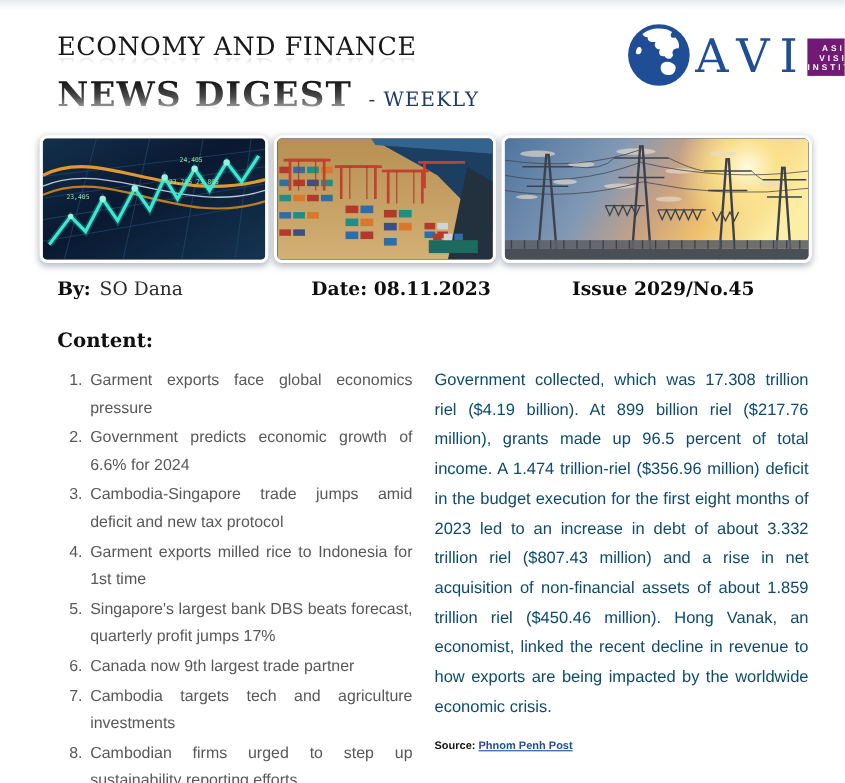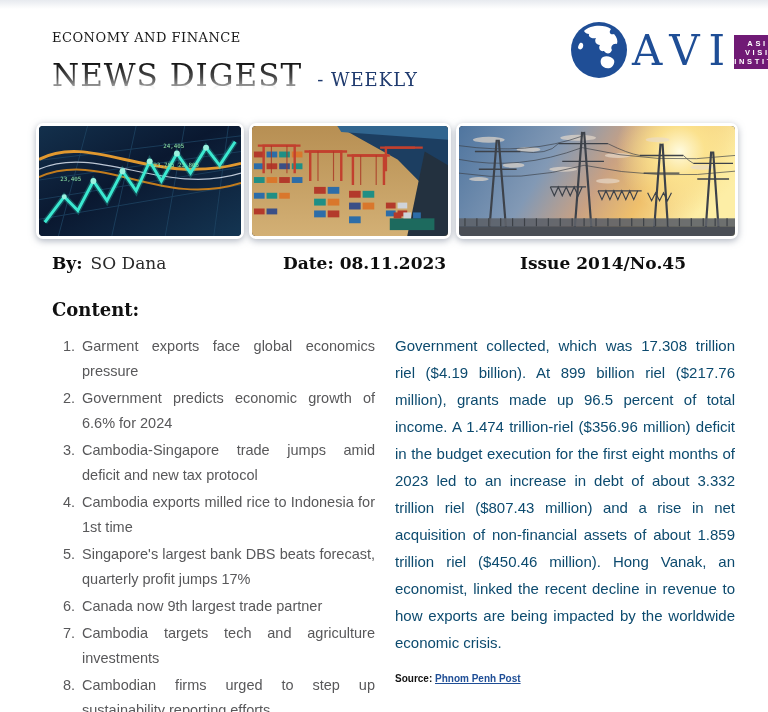--- a/index.html
+++ b/index.html
@@ -8,27 +8,27 @@
     position:relative; width:768px; height:712px; background:#ffffff;
     font-family:"Liberation Sans", sans-serif; overflow:hidden;
   }
   .top-strip { height:9px; background:linear-gradient(#e7eaef,#ffffff); }
 
   
   .header { display:flex; justify-content:space-between; align-items:flex-start;
             padding:12px 40px 0 52px; height:108px; }
   .masthead { padding-top:10px; }
   .kicker {
-    font-family:"DejaVu Serif", serif; font-size:13px; color:#181818;
+    font-family:"DejaVu Serif", serif; font-size:23px; color:#181818;
     letter-spacing:.5px; line-height:1.1;
     -webkit-box-reflect: below -9px linear-gradient(transparent 55%, rgba(0,0,0,.28));
   }
   .title-row { display:flex; align-items:baseline; gap:15px; margin-top:14px; }
   .news-title {
-    font-family:"DejaVu Serif", serif; font-size:31px; font-weight:normal;
+    font-family:"DejaVu Serif", serif; font-size:31px; font-weight:bold;
     letter-spacing:1px; color:#2d2d2d; line-height:1.05;
     -webkit-box-reflect: below -14px linear-gradient(transparent 62%, rgba(0,0,0,.25));
   }
   @supports (-webkit-background-clip: text) {
     .news-title {
       background:linear-gradient(180deg,#0b0b0b 5%,#4a4a4a 55%,#c9c9c9 100%);
       -webkit-background-clip:text; background-clip:text; -webkit-text-fill-color:transparent;
     }
   }
   .weekly { font-family:"DejaVu Serif", serif; font-size:18px; color:#1f3a6e;
@@ -292,33 +292,33 @@
   </div>
 
   <div class="byline">
     <div class="by-block">
       <b>By:</b><span class="author">SO Dana</span>
     </div>
     <div class="date-block">
       <span>Date:</span><span class="gap6"></span><span>08.11.2023</span>
     </div>
     <div class="issue-block">
-      <span>Issue</span><span class="gap6"></span><span>2014/No.45</span>
+      <span>Issue</span><span class="gap6"></span><span>2029/No.45</span>
     </div>
   </div>
 
   <div class="content-heading">Content:</div>
 
   <div class="columns">
     <div class="col-left">
       <ol class="toc">
         <li>Garment exports face global economics pressure</li>
         <li>Government predicts economic growth of 6.6% for 2024</li>
         <li>Cambodia-Singapore trade jumps amid deficit and new tax protocol</li>
-        <li>Cambodia exports milled rice to Indonesia for 1st time</li>
+        <li>Garment exports milled rice to Indonesia for 1st time</li>
         <li>Singapore's largest bank DBS beats forecast, quarterly profit jumps 17%</li>
         <li>Canada now 9th largest trade partner</li>
         <li>Cambodia targets tech and agriculture investments</li>
         <li>Cambodian firms urged to step up sustainability reporting efforts</li>
       </ol>
     </div>
 
     <div class="col-right">
       <p class="article-text">Government collected, which was 17.308 trillion riel ($4.19 billion). At 899 billion riel ($217.76 million), grants made up 96.5 percent of total income. A 1.474 trillion-riel ($356.96 million) deficit in the budget execution for the first eight months of 2023 led to an increase in debt of about 3.332 trillion riel ($807.43 million) and a rise in net acquisition of non-financial assets of about 1.859 trillion riel ($450.46 million). Hong Vanak, an economist, linked the recent decline in revenue to how exports are being impacted by the worldwide economic crisis.</p>
       <div class="source-line">

